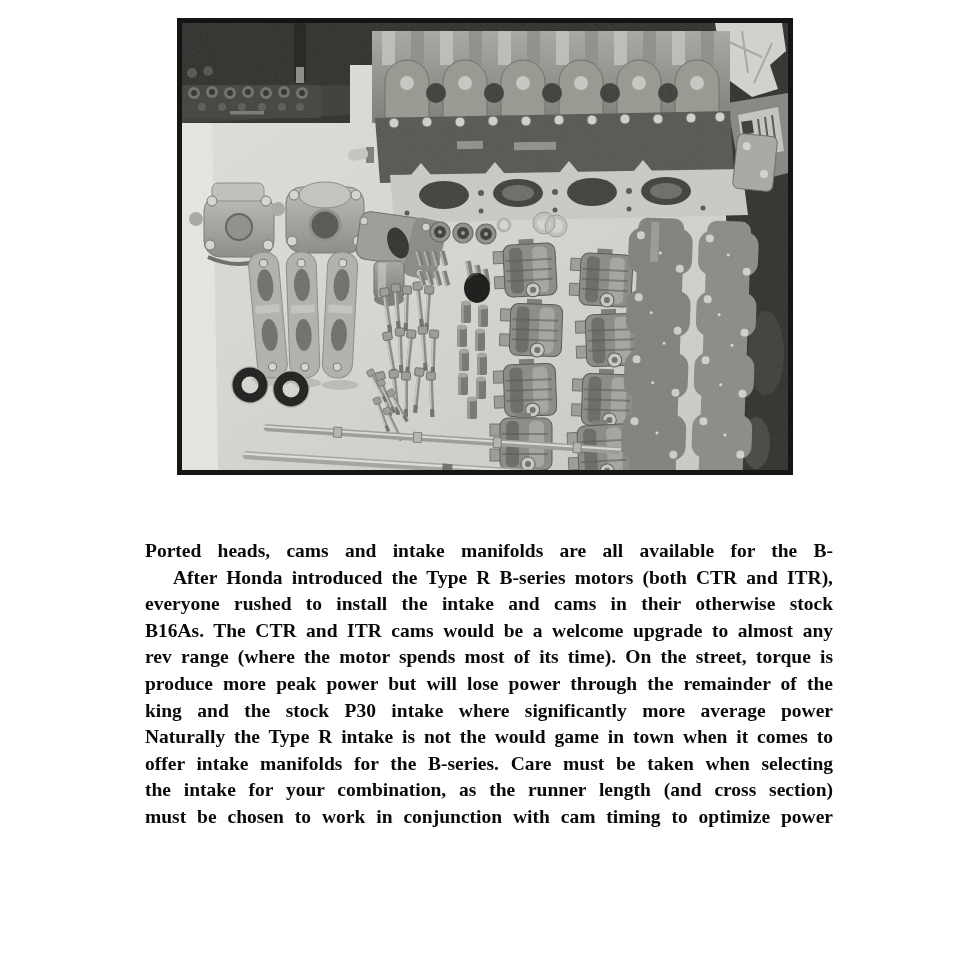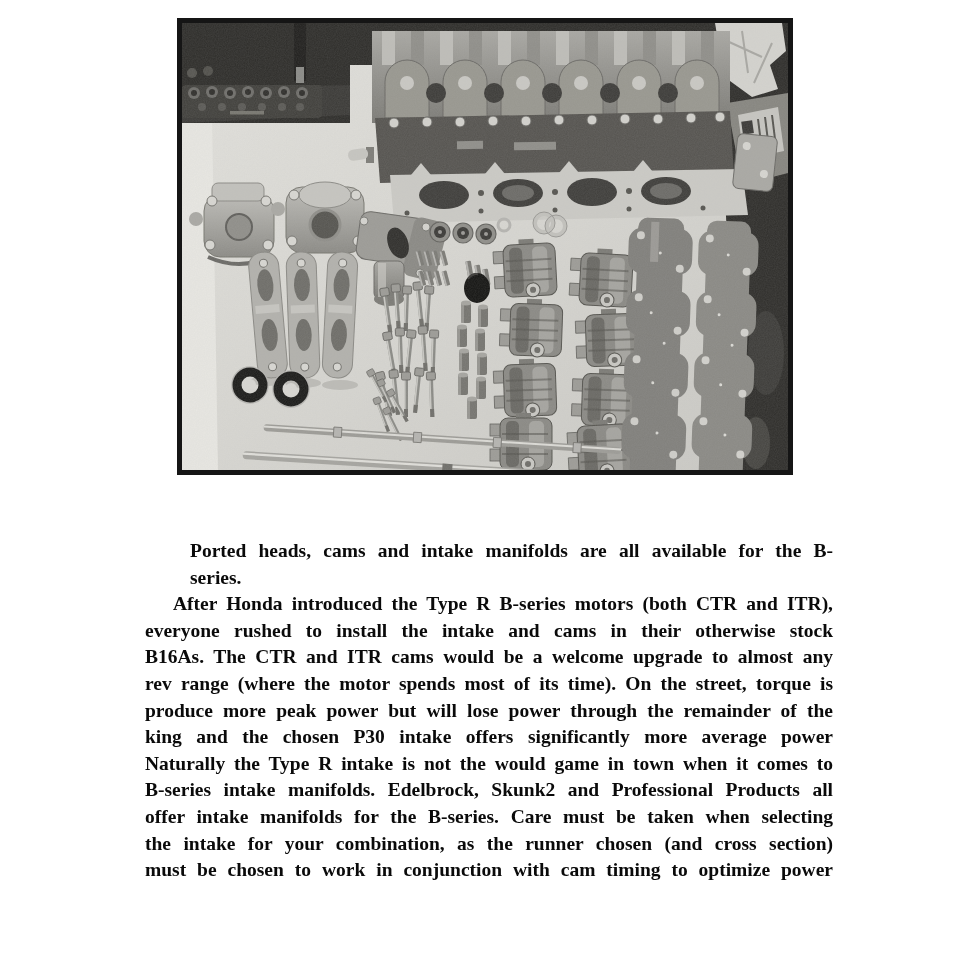--- a/index.html
+++ b/index.html
@@ -5,21 +5,21 @@
   html,body{margin:0;padding:0;background:#ffffff;}
   #page{position:relative;width:980px;height:980px;background:#ffffff;overflow:hidden;
         font-family:"Liberation Serif",serif;color:#0a0a0a;}
   .photo-frame{position:absolute;left:177px;top:18px;width:606px;height:447px;
                border:5px solid #151515;margin:0;padding:0;background:#d8d7d2;box-sizing:content-box;}
   .photo-frame svg{display:block;width:606px;height:447px;}
   .text-block{position:absolute;left:145px;top:538px;width:688px;
               font-size:19.5px;line-height:26.6px;}
   .line{white-space:normal;}
   .jl{text-align:justify;text-align-last:justify;font-weight:bold;}
-  .caption{font-weight:bold;margin-left:45px;}
+  .caption{font-weight:bold;}
   .indent{text-indent:28px;}
 </style>
 </head>
 <body>
 
 <div id="page">
 
   <figure class="photo-frame" role="img" aria-label="Black-and-white photograph of disassembled Honda B-series engine parts laid out on a white cloth: ported cylinder head with camshafts at top, intake manifold castings, runner sections, cam seals, head bolts, dowels, eight rocker arm assemblies, two scalloped manifold rails and two long shafts">
     <svg viewBox="0 0 606 447" xmlns="http://www.w3.org/2000/svg">
       <defs>
@@ -426,27 +426,25 @@
           <rect x="438" y="0" width="10" height="8" fill="#55544f"></rect>
         </g>
       </g>
 
       <rect width="606" height="447" filter="url(#grain)" opacity="0.45"></rect>
     </svg>
   </figure>
 
   <div class="text-block">
     <div class="line caption jl">Ported heads, cams and intake manifolds are all available for the B-</div>
-    <div class="line caption">series.</div>
     <div class="line jl indent">After Honda introduced the Type R B-series motors (both CTR and ITR),</div>
     <div class="line jl">everyone rushed to install the intake and cams in their otherwise stock</div>
     <div class="line jl">B16As. The CTR and ITR cams would be a welcome upgrade to almost any</div>
     <div class="line jl">rev range (where the motor spends most of its time). On the street, torque is</div>
     <div class="line jl">produce more peak power but will lose power through the remainder of the</div>
-    <div class="line jl">king and the chosen P30 intake offers significantly more average power</div>
+    <div class="line jl">king and the stock P30 intake where significantly more average power</div>
     <div class="line jl">Naturally the Type R intake is not the would game in town when it comes to</div>
-    <div class="line jl">B-series intake manifolds. Edelbrock, Skunk2 and Professional Products all</div>
     <div class="line jl">offer intake manifolds for the B-series. Care must be taken when selecting</div>
-    <div class="line jl">the intake for your combination, as the runner chosen (and cross section)</div>
+    <div class="line jl">the intake for your combination, as the runner length (and cross section)</div>
     <div class="line jl">must be chosen to work in conjunction with cam timing to optimize power</div>
   </div>
 
 </div>
 
 </body></html>

